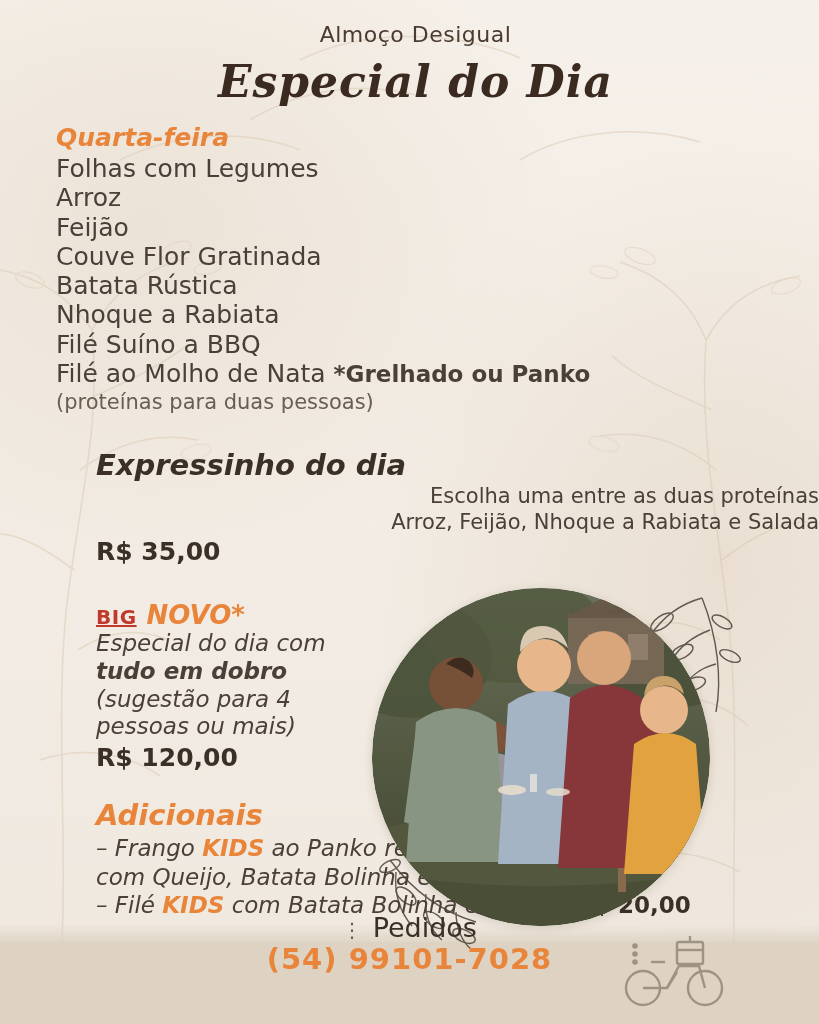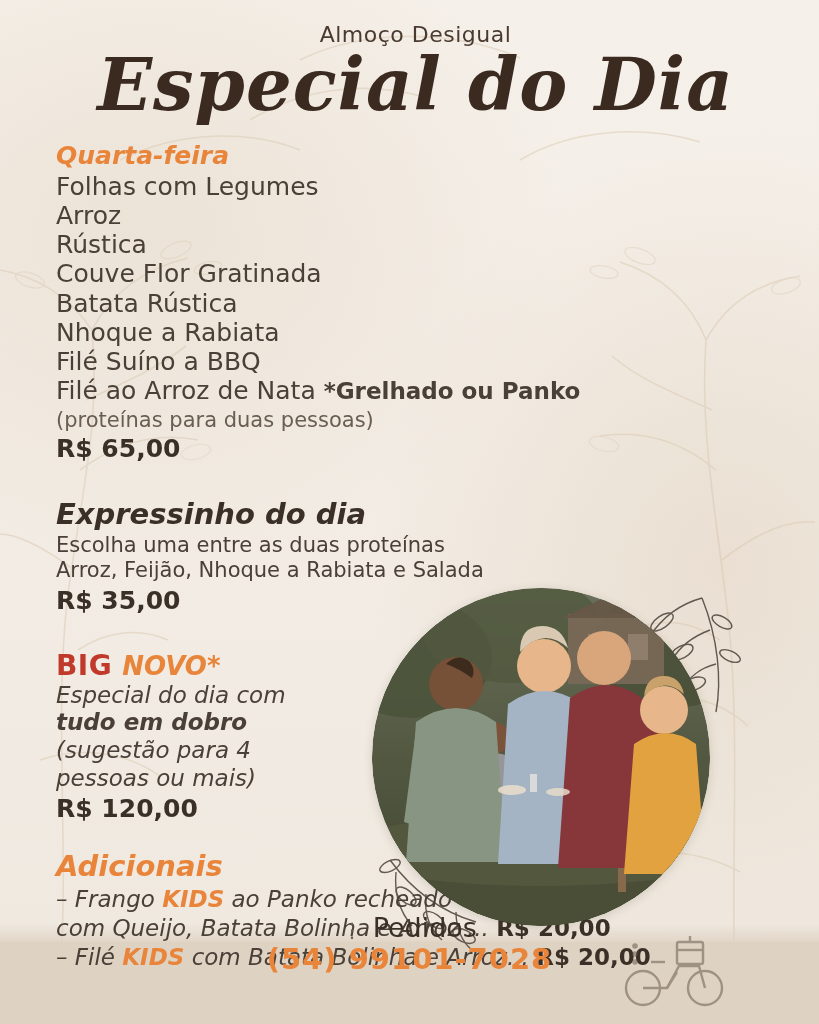--- a/index.html
+++ b/index.html
@@ -53,24 +53,24 @@
     font-family: "DejaVu Sans", sans-serif;
     font-size: 22px;
     color: #4a3a2f;
     letter-spacing: 0.5px;
     font-weight: 400;
   }
   .script-title {
     font-family: "DejaVu Serif", serif;
     font-style: italic;
     font-weight: 700;
-    font-size: 72px;
+    font-size: 44px;
     color: #3b2a20;
     line-height: 1.05;
-    margin-top: 0;
+    margin-top: 12px;
     letter-spacing: 1px;
   }
 
   .content {
     position: relative;
     padding: 18px 0 0 56px;
     color: #3b3027;
   }
 
   .day-title {
@@ -98,43 +98,46 @@
   }
   .price {
     font-size: 25px;
     font-weight: 700;
     color: #3b3027;
     margin-top: 2px;
   }
 
   .section {
     margin-top: 34px;
+    margin-left: 40px;
   }
   .section-title {
     font-size: 29px;
     font-weight: 700;
     font-style: italic;
     color: #3b3027;
     margin-bottom: 2px;
   }
   .section-line {
     font-size: 21px;
     color: #4a4038;
     line-height: 1.22;
+    text-align: right;
   }
   .big-row {
     display: flex;
     align-items: baseline;
     gap: 10px;
   }
   .big-word {
-    font-size: 28px;
+    font-size: 20px;
     font-weight: 700;
     color: #c0392b;
     letter-spacing: 0.5px;
+    text-decoration: underline;
   }
   .novo-word {
     font-size: 26px;
     font-weight: 700;
     font-style: italic;
     color: #e8853a;
   }
   .big-lines {
     font-size: 23px;
     font-style: italic;
@@ -273,30 +276,29 @@
     <div class="kicker">Almoço Desigual</div>
     <div class="script-title">Especial do Dia</div>
   </div>
 
   <div class="content">
 
     <div>
       <div class="day-title">Quarta-feira</div>
       <div class="dish">Folhas com Legumes</div>
       <div class="dish">Arroz</div>
-      <div class="dish">Rústica</div>
+      <div class="dish">Feijão</div>
       <div class="dish">Couve Flor Gratinada</div>
       <div class="dish">Batata Rústica</div>
       <div class="dish">Nhoque a Rabiata</div>
       <div class="dish">Filé Suíno a BBQ</div>
       <div class="dish">
-        <span>Filé ao Arroz de Nata </span><span class="note">*Grelhado ou Panko</span>
+        <span>Filé ao Molho de Nata </span><span class="note">*Grelhado ou Panko</span>
       </div>
       <div class="suggest">(proteínas para duas pessoas)</div>
-      <div class="price">R$ 65,00</div>
     </div>
 
     <div class="section">
       <div class="section-title">Expressinho do dia</div>
       <div class="section-line">Escolha uma entre as duas proteínas</div>
       <div class="section-line">Arroz, Feijão, Nhoque a Rabiata e Salada</div>
       <div class="price">R$ 35,00</div>
     </div>
 
     <div class="section">

